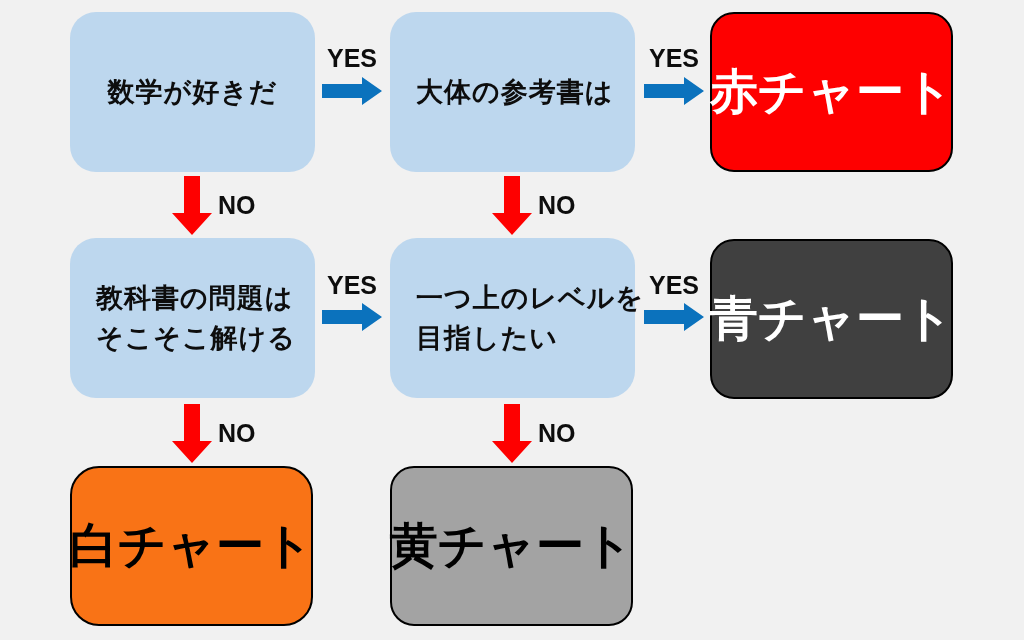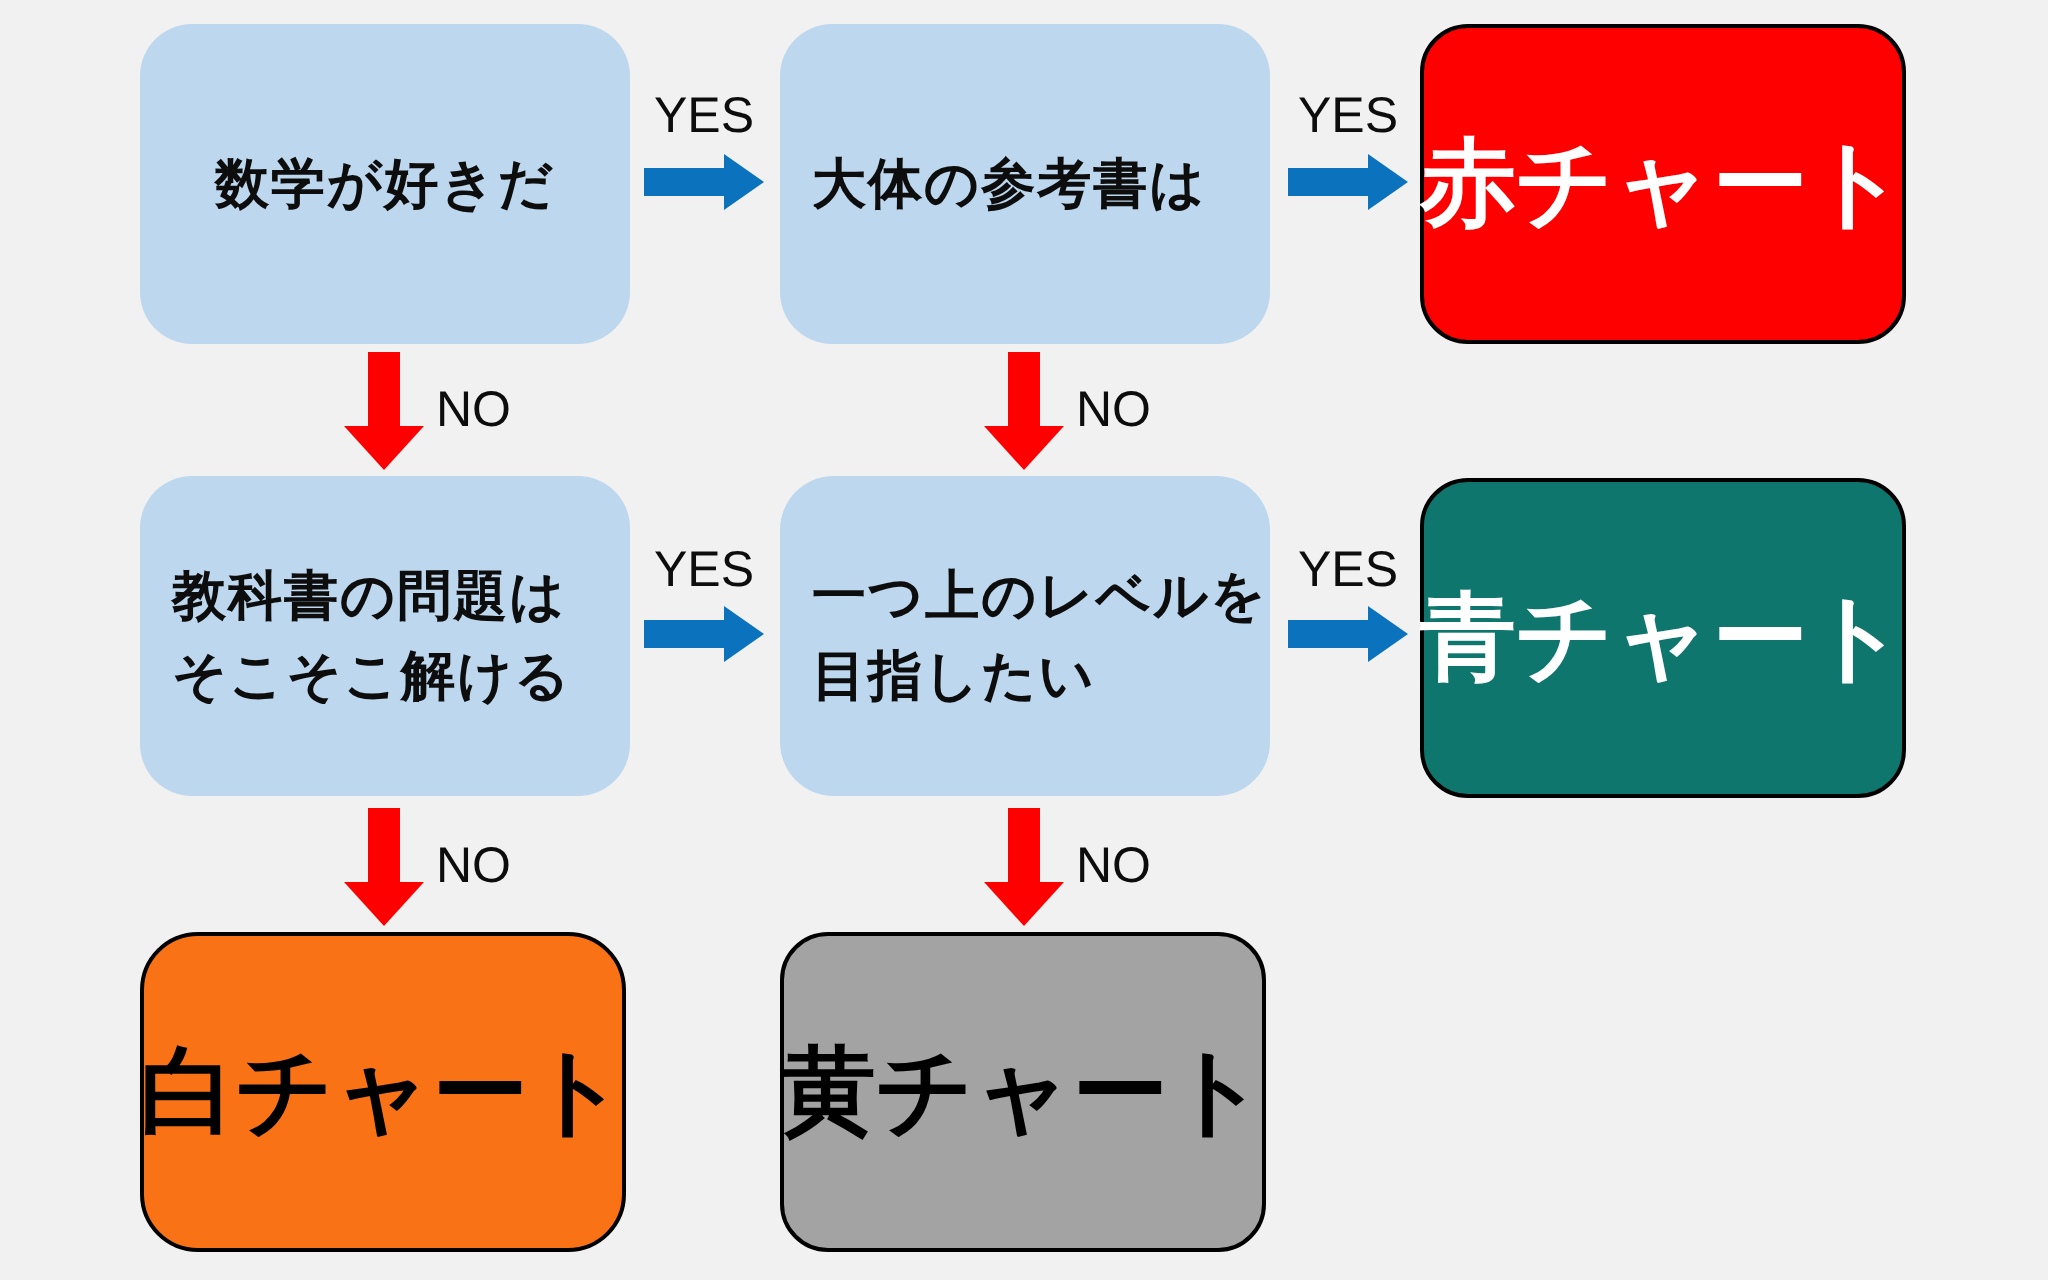--- a/index.html
+++ b/index.html
@@ -14,21 +14,21 @@
   .qbox {
     position: absolute;
     width: 245px;
     height: 160px;
     background: #bdd7ee;
     border-radius: 26px;
     box-sizing: border-box;
     display: flex;
     flex-direction: column;
     justify-content: center;
-    padding-left: 16px;
+    padding-left: 26px;
   }
   .qbox.center {
     padding-left: 0;
     align-items: center;
   }
   .qline {
     font-size: 27px;
     font-weight: bold;
     color: #0d0d0d;
     line-height: 40px;
@@ -43,28 +43,28 @@
     border-radius: 24px;
     box-sizing: border-box;
     display: flex;
     align-items: center;
     justify-content: center;
     font-size: 48px;
     font-weight: bold;
     white-space: nowrap;
   }
   .result.red    { background: #fe0000; color: #ffffff; }
-  .result.blue   { background: #0f766e; color: #ffffff; }
+  .result.blue   { background: #404040; color: #ffffff; }
   .result.white  { background: #f97316; color: #000000; border-radius: 29px; }
   .result.yellow { background: #a3a3a3; color: #000000; }
   .harrow { position: absolute; width: 60px; height: 28px; }
   .varrow { position: absolute; width: 40px; height: 59px; }
   .flow-label {
     position: absolute;
-    font-weight: normal;
+    font-weight: bold;
     font-size: 25px;
     color: #0d0d0d;
     line-height: 25px;
   }
   .yes-label { width: 60px; text-align: center; }
 </style>
 </head>
 <body>
 
 <div class="canvas">

